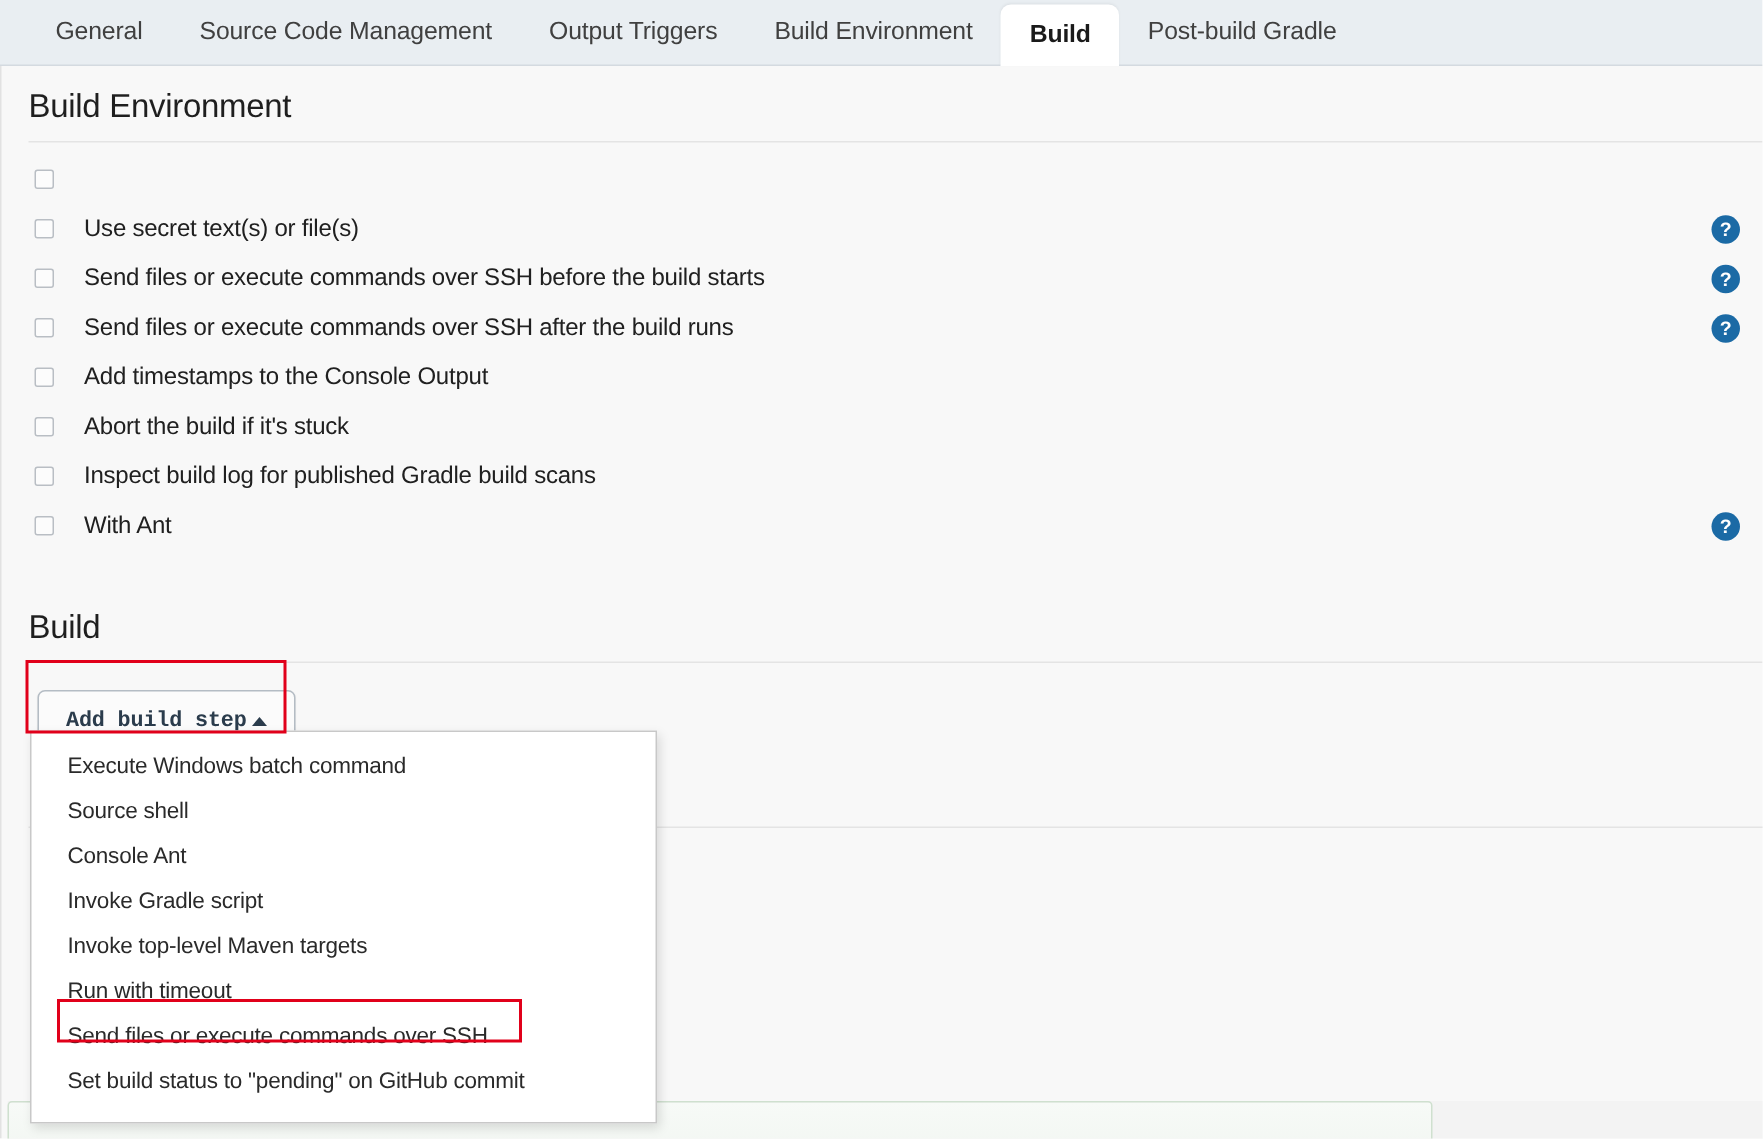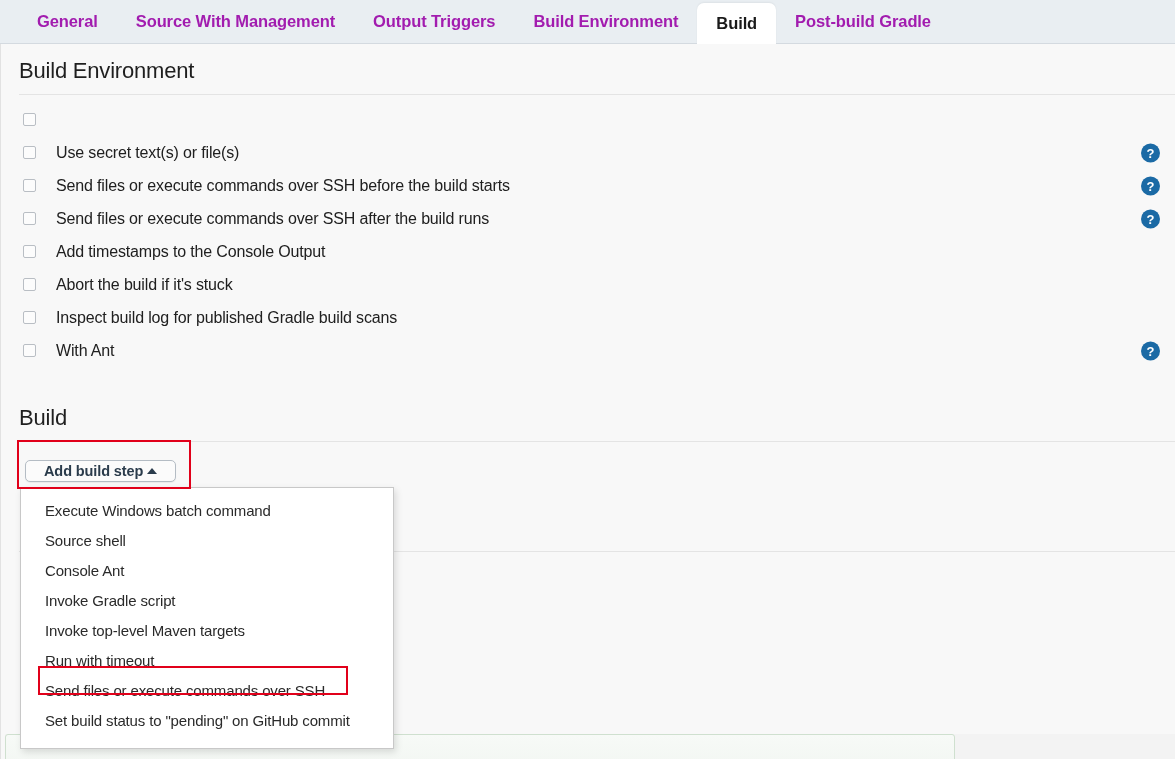--- a/index.html
+++ b/index.html
@@ -32,25 +32,24 @@
     padding-left: 18px;
   }
   .tab {
     position: relative;
     height: 44px;
     padding: 0 19px;
     display: flex;
     align-items: center;
     justify-content: center;
     font-size: 16.5px;
-    color: #a21caf;
+    color: #404040;
     white-space: nowrap;
     cursor: pointer;
     letter-spacing: -0.1px;
-    font-weight: bold;
   }
   .tab.active {
     background: #ffffff;
     color: #1a1a1a;
     font-weight: bold;
     border-top-left-radius: 7px;
     border-top-right-radius: 7px;
     height: 41px;
     margin-bottom: -1px;
     box-shadow: 0 -1px 2px rgba(0,0,0,0.05);
@@ -135,26 +134,27 @@
     padding: 18px 0 0 24px;
   }
   .addstep-btn {
     display: inline-flex;
     align-items: center;
     gap: 4px;
     background: #fbfbfb;
     border: 1px solid #b4bcc4;
     border-radius: 5px;
     box-shadow: 0 1px 1px rgba(0,0,0,0.06);
-    padding: 2px 18px;
+    padding: 12px 18px;
     font-size: 14.5px;
     font-weight: bold;
     color: #2b3c4c;
     cursor: pointer;
     letter-spacing: -0.1px;
+    font-family: Liberation Mono, monospace;
   }
   .caret-up {
     width: 0; height: 0;
     border-left: 5px solid transparent;
     border-right: 5px solid transparent;
     border-bottom: 6px solid #2b3c4c;
     display: inline-block;
   }
 
   
@@ -164,21 +164,21 @@
     width: 174px; height: 49px;
     border: 2px solid #e1001a;
     pointer-events: none;
     z-index: 30;
   }
 
   
   .dropdown {
     position: absolute;
     left: 20px; top: 487px;
-    width: 374px;
+    width: 418px;
     background: #ffffff;
     border: 1px solid #c8c8c8;
     box-shadow: 2px 3px 7px rgba(0,0,0,0.13);
     z-index: 25;
     padding: 8px 0 12px 0;
   }
   .dd-item {
     font-size: 15px;
     color: #2a2a2a;
     padding: 6px 0 6px 24px;
@@ -227,21 +227,21 @@
 </head>
 <body>
 
 <div id="page">
 
   <div class="tabbar">
     <div class="tab">
       <span>General</span>
     </div>
     <div class="tab">
-      <span>Source With Management</span>
+      <span>Source Code Management</span>
     </div>
     <div class="tab">
       <span>Output Triggers</span>
     </div>
     <div class="tab">
       <span>Build Environment</span>
     </div>
     <div class="tab active">
       <span>Build</span>
     </div>

